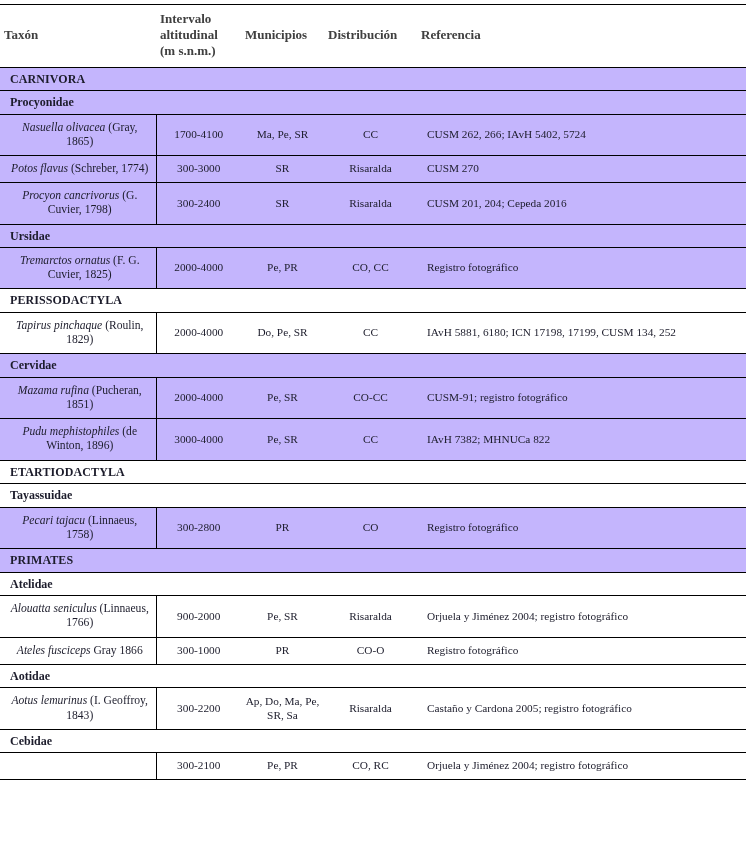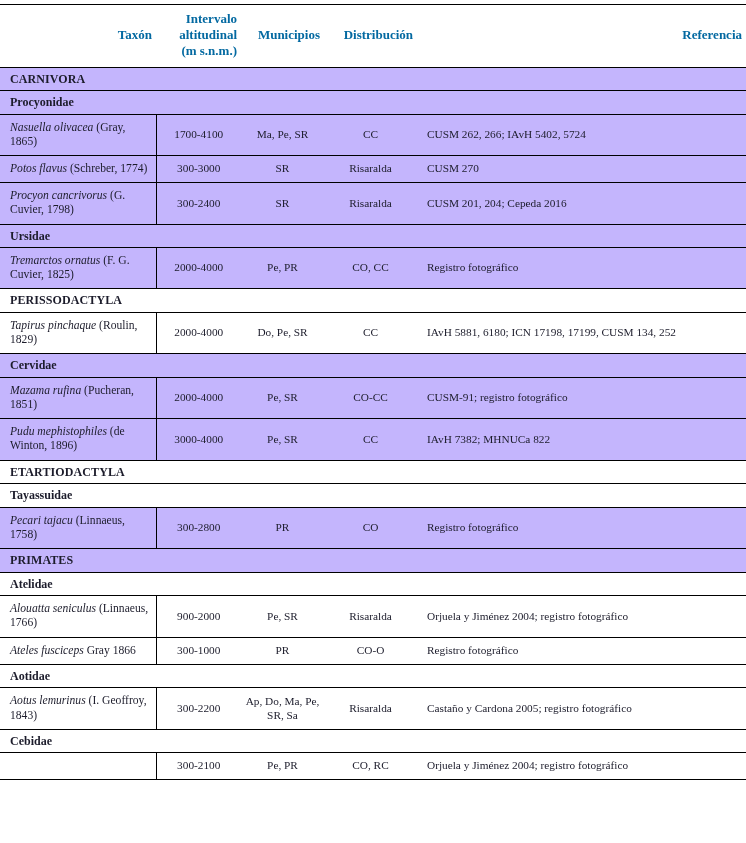--- a/index.html
+++ b/index.html
@@ -24,25 +24,25 @@
     width: 746px;
     border-collapse: collapse;
     table-layout: fixed;
     font-size: 11.5px;
     line-height: 1.22;
   }
   table.taxon-table thead th {
     background: #ffffff;
     font-weight: bold;
     font-size: 13px;
-    text-align: right;
+    text-align: left;
     vertical-align: middle;
     padding: 6px 4px 8px 4px;
     border: none;
-    color: #0369a1;
+    color: #404040;
   }
   thead tr.header-row {
     border-top: 1.6px solid #000;
     border-bottom: 1.6px solid #000;
   }
   thead tr.header-row th {
     border-top: 1.6px solid #000;
     border-bottom: 1.6px solid #000;
   }
   
@@ -65,21 +65,21 @@
     letter-spacing: 0.1px;
   }
   tr.family-row td {
     font-weight: bold;
     font-size: 12px;
     padding: 4px 4px 4px 10px;
   }
   tr.species-row td.taxon-cell {
     padding-left: 10px;
     padding-right: 6px;
-    text-align: left;
+    text-align: center;
     border-right: 1.1px solid #000;
     font-size: 11.6px;
   }
   tr.species-row td.alt-cell,
   tr.species-row td.mun-cell,
   tr.species-row td.dist-cell {
     text-align: center;
     font-size: 11.3px;
   }
   tr.species-row td.ref-cell {

